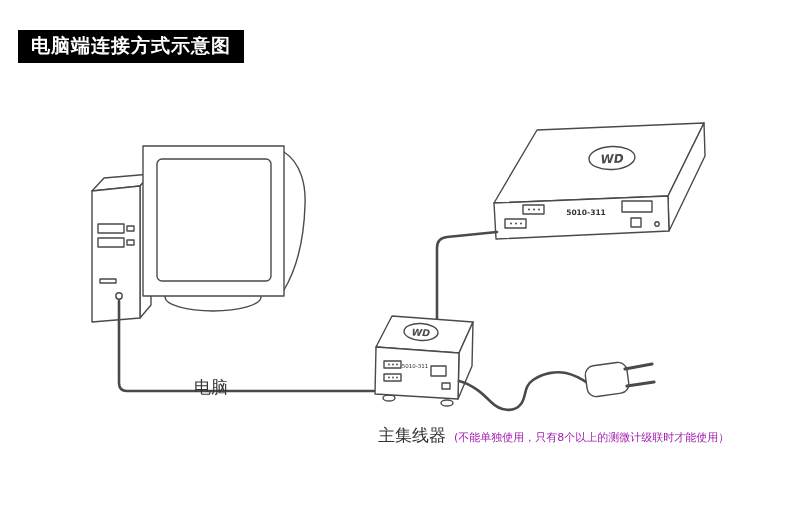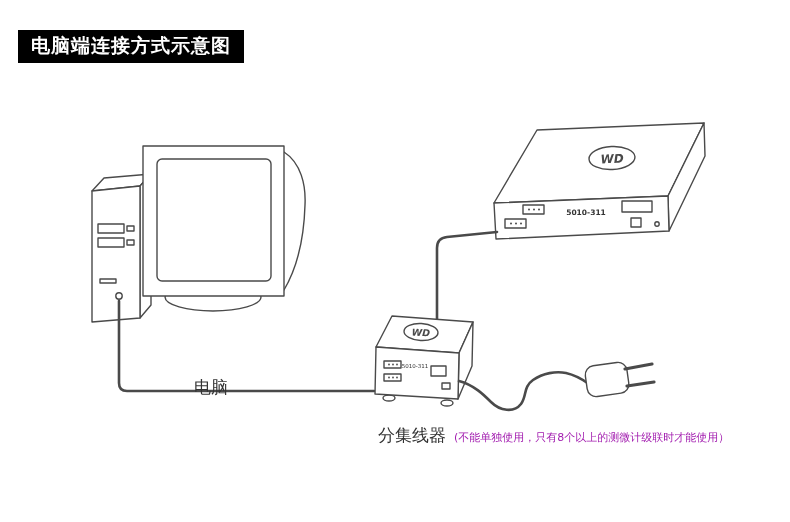--- a/index.html
+++ b/index.html
@@ -107,15 +107,15 @@
       <g>
         <rect x="586" y="364" width="42" height="31" rx="9" fill="#ffffff" transform="rotate(-8 607 379)"></rect>
         <line x1="625" y1="369" x2="652" y2="364" stroke-width="3.2"></line>
         <line x1="627" y1="386" x2="654" y2="382" stroke-width="3.2"></line>
       </g>
 
     </g>
   </svg>
 
   <div class="lbl lbl-computer">电脑</div>
-  <div class="lbl lbl-mainhub"><span>分集线器</span><span class="note">(不能单独使用，只有8个以上的测微计级联时才能使用）</span></div>
+  <div class="lbl lbl-mainhub"><span>主集线器</span><span class="note">(不能单独使用，只有8个以上的测微计级联时才能使用）</span></div>
 
 </div>
 
 </body></html>

